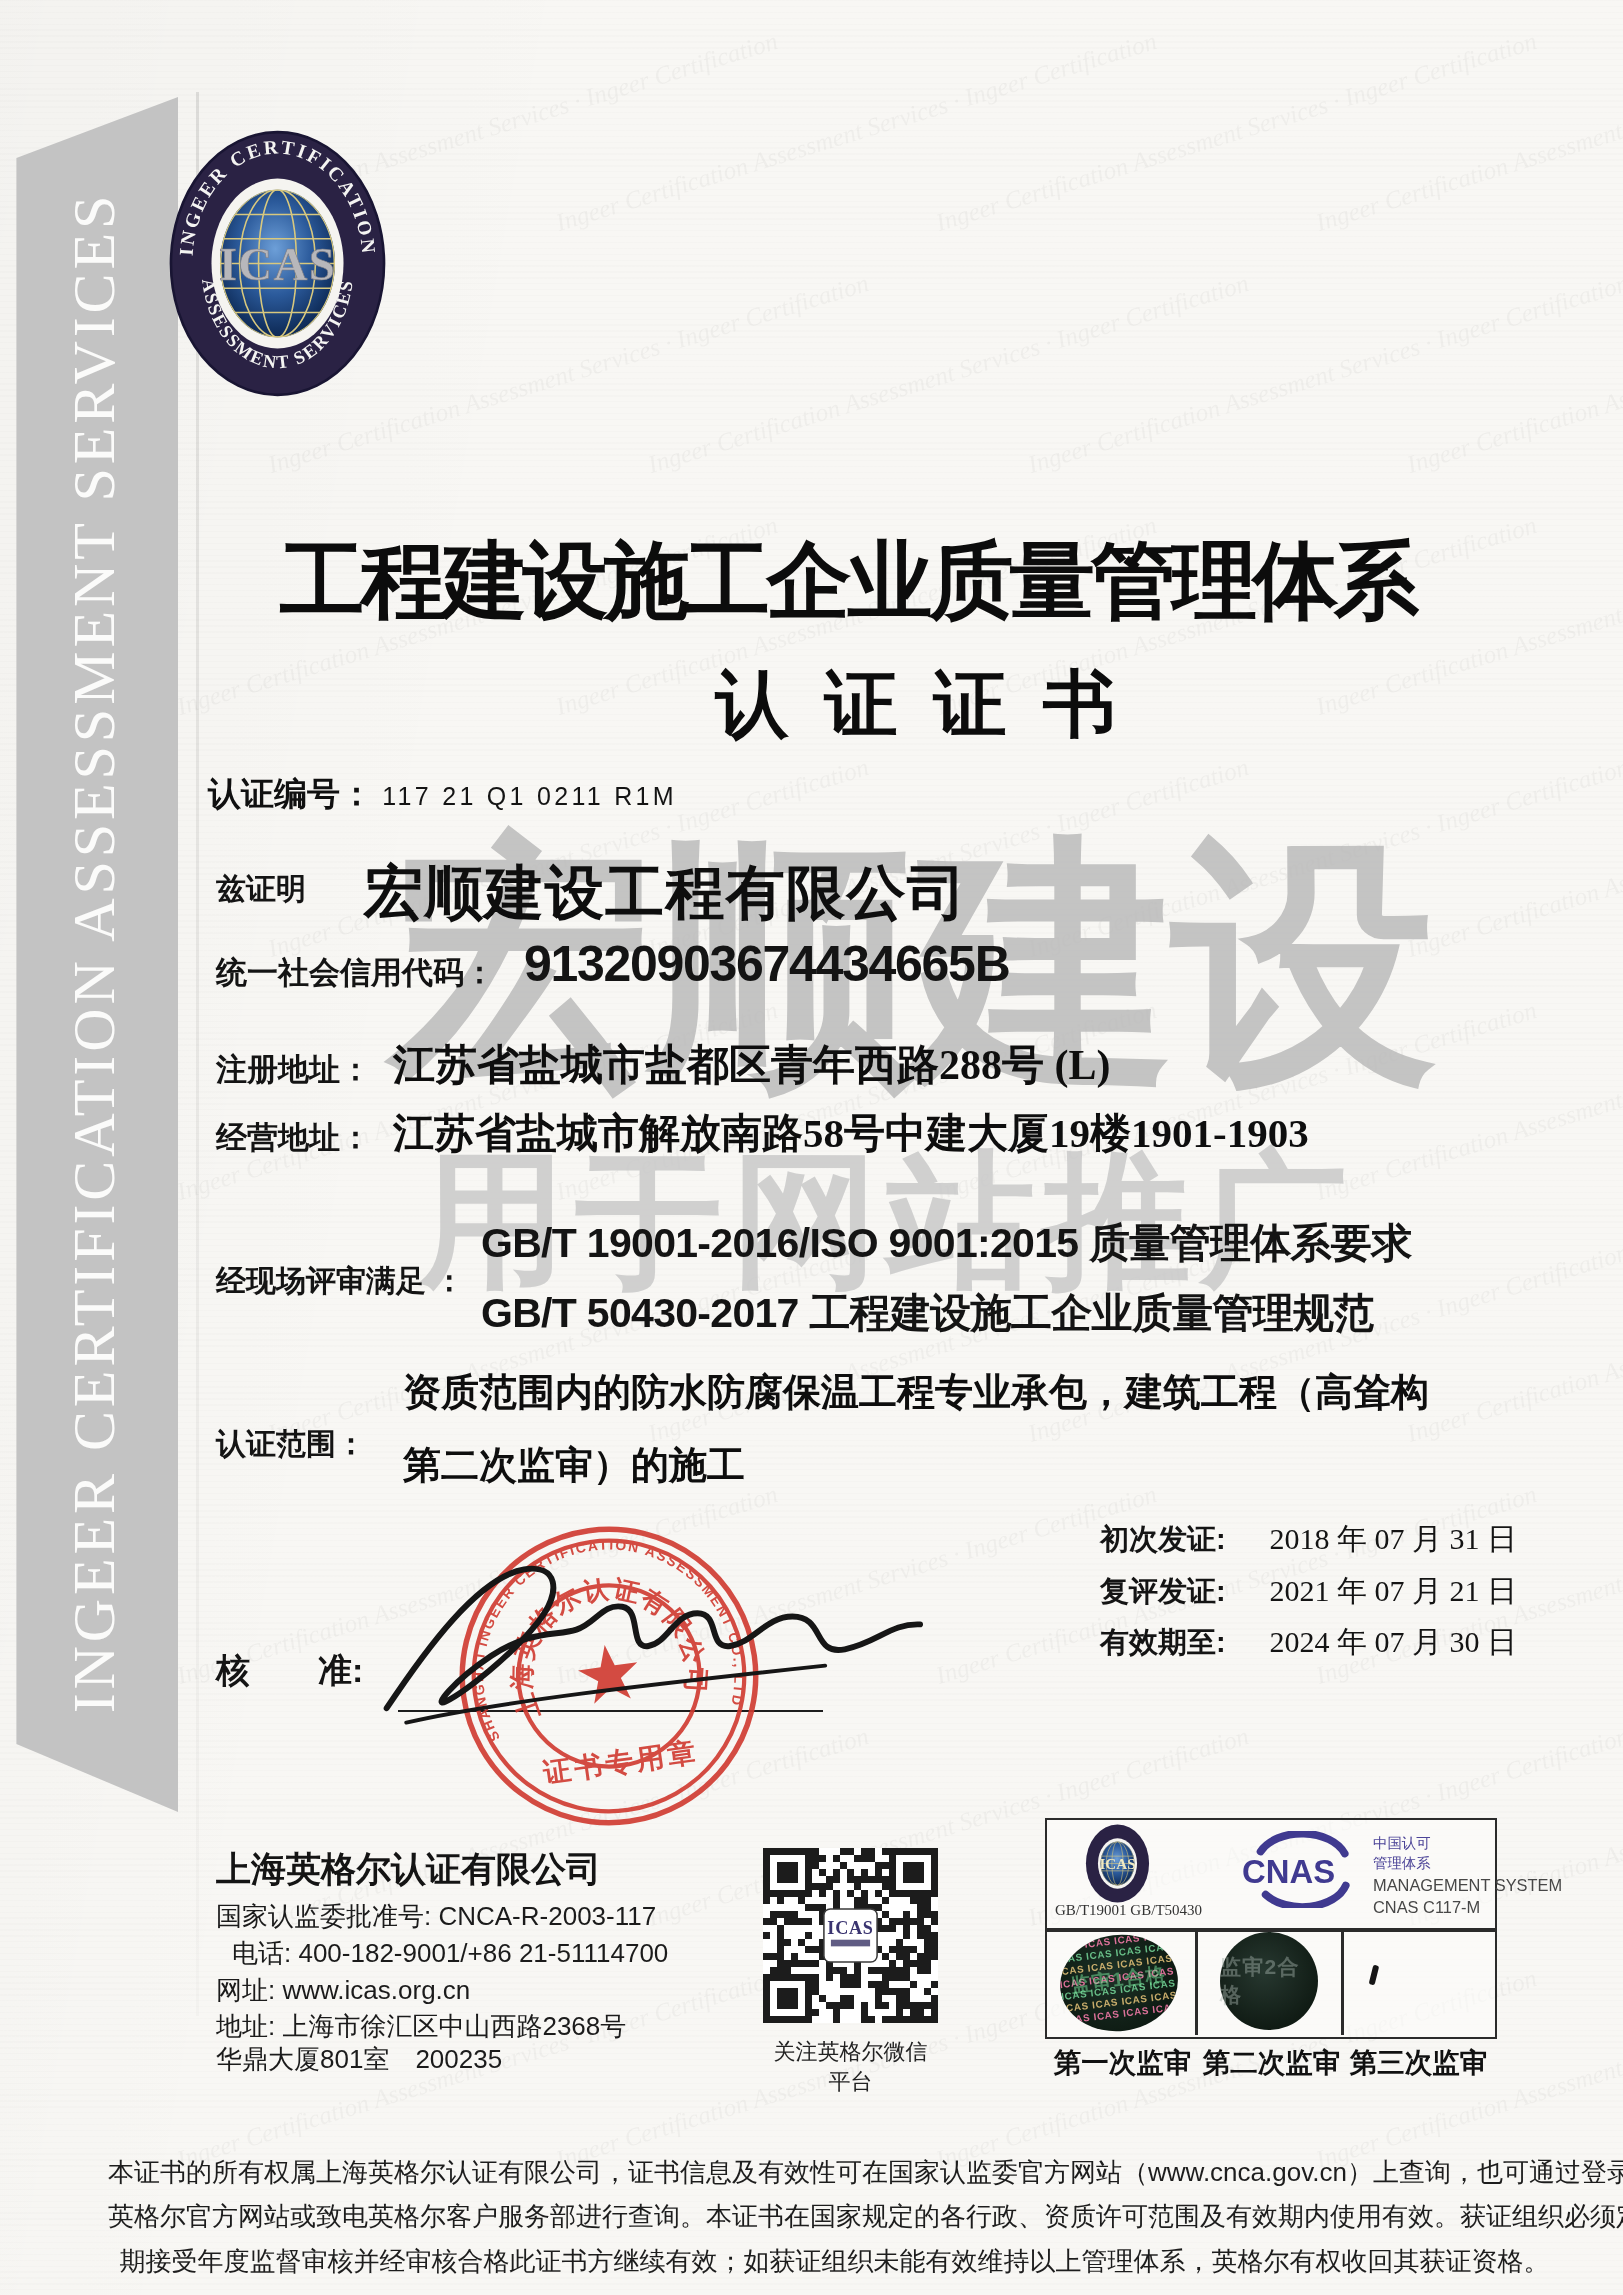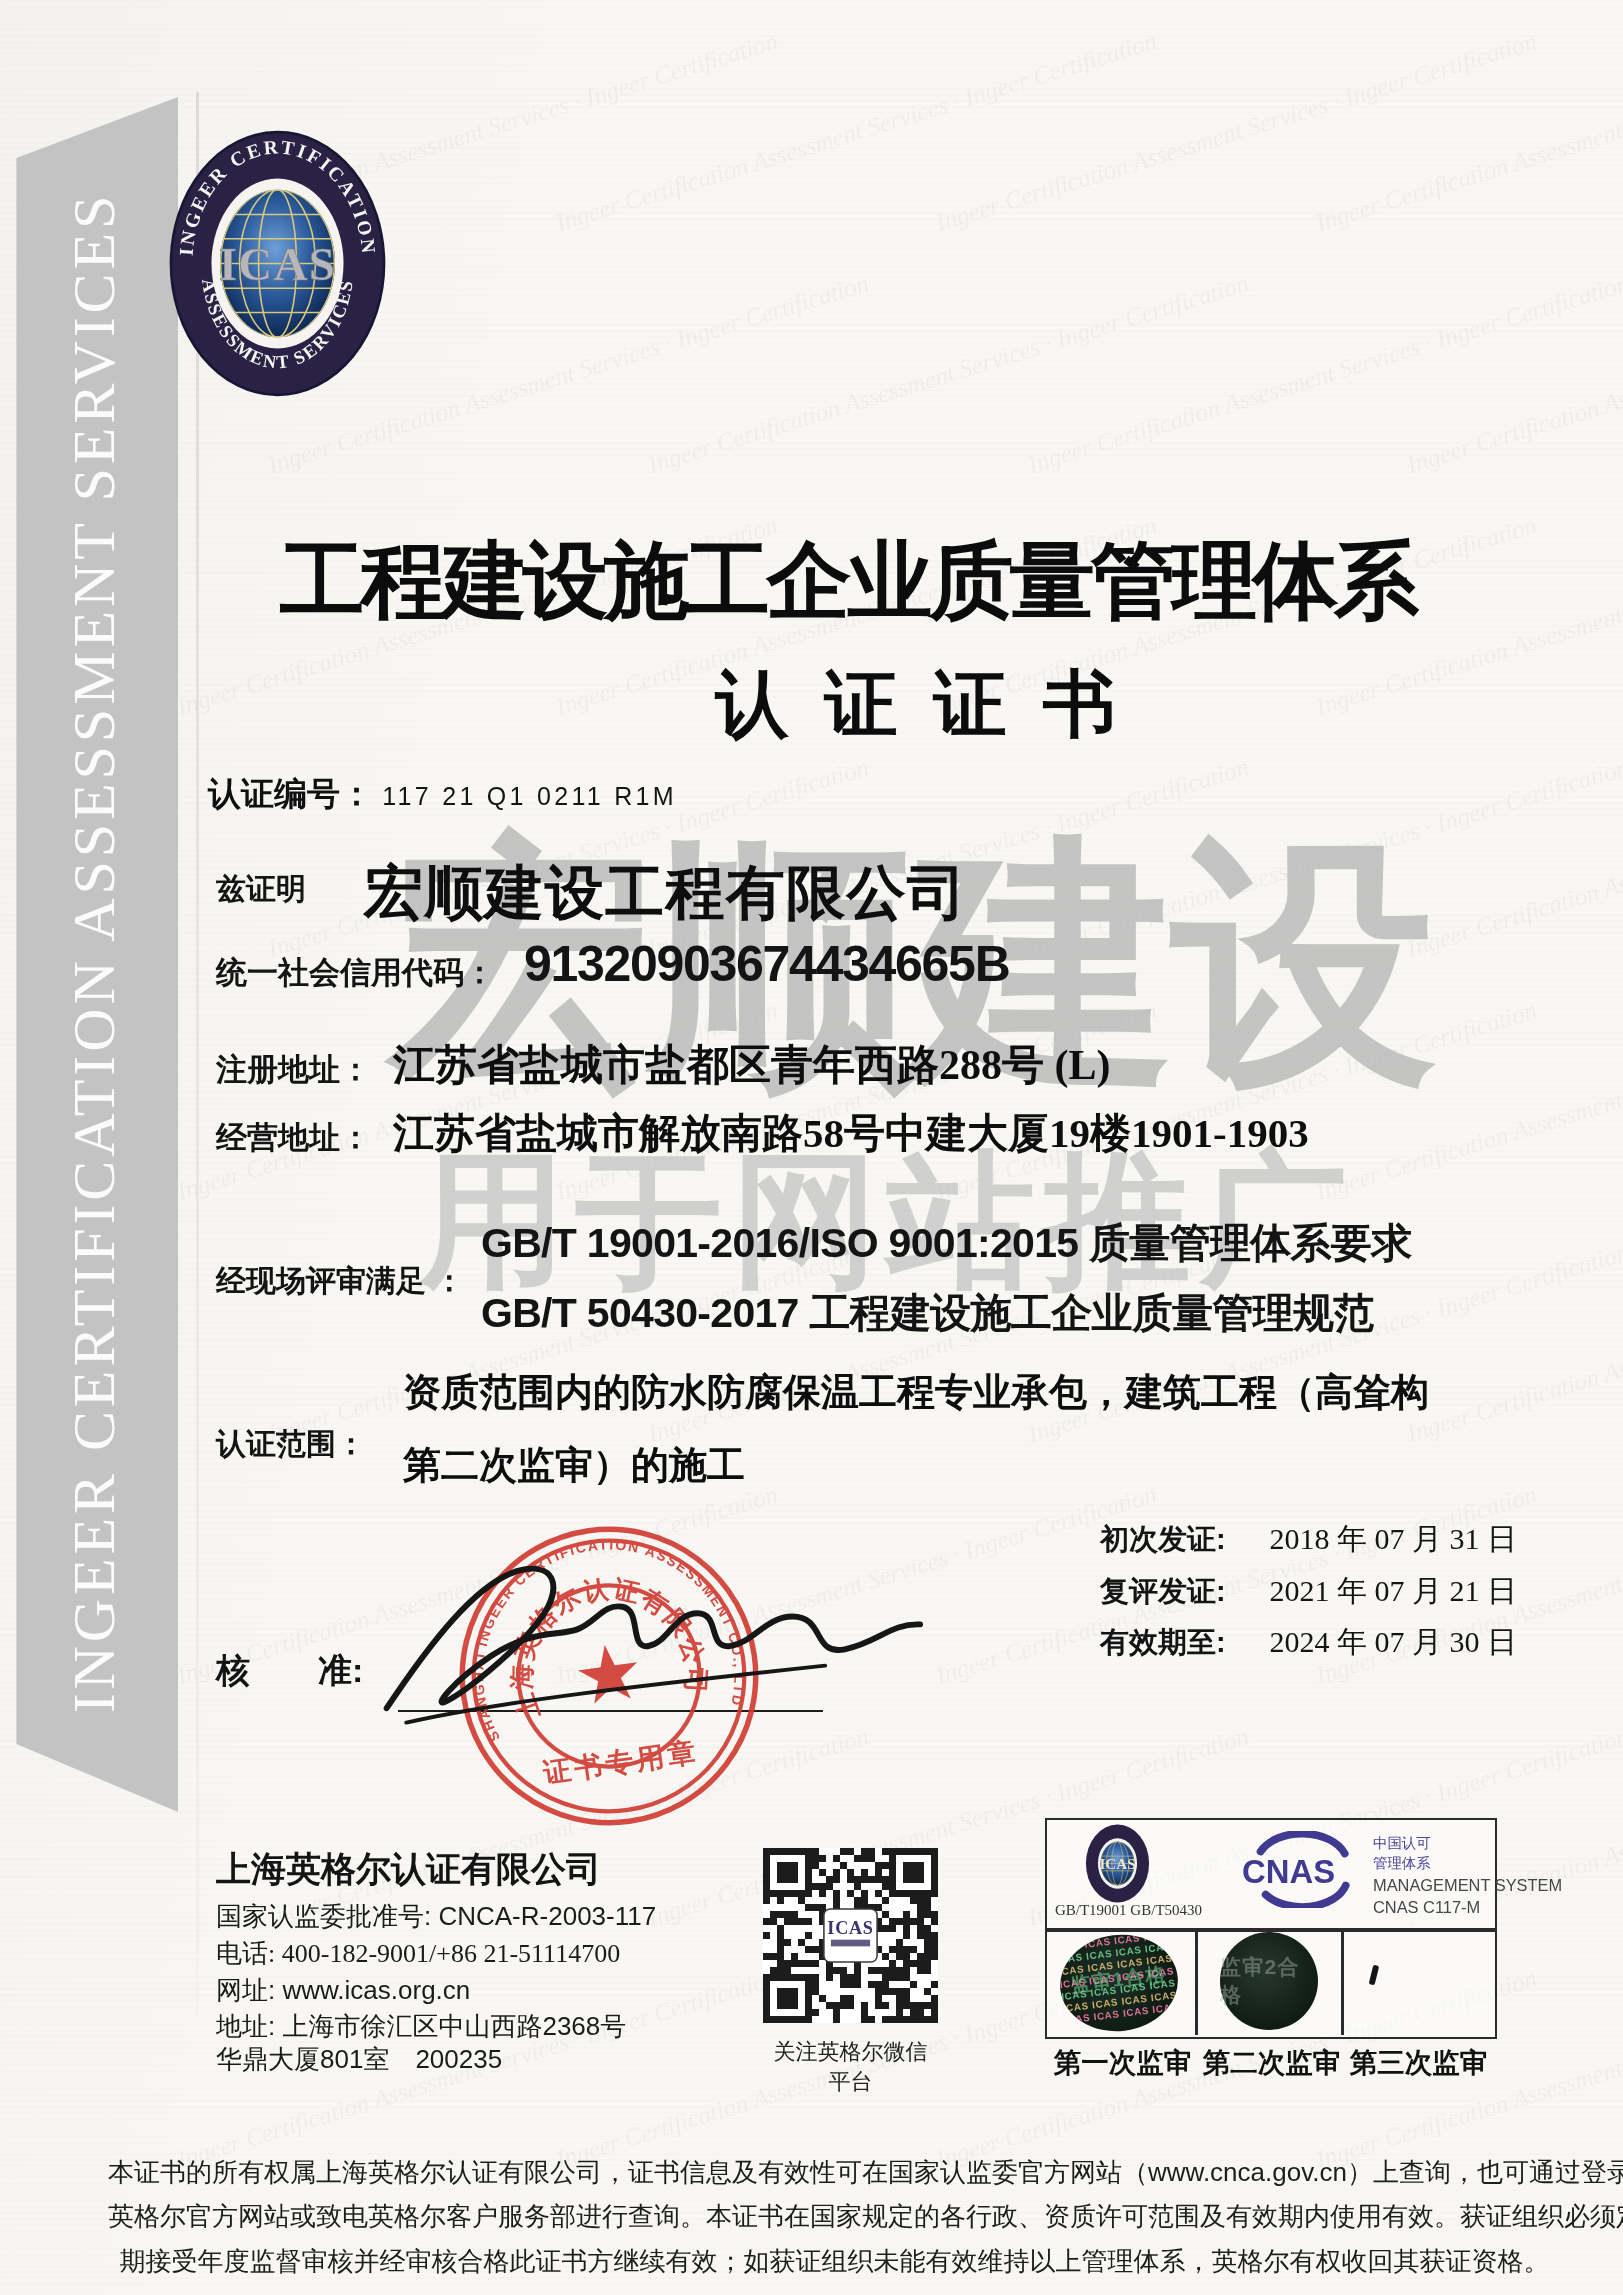--- a/index.html
+++ b/index.html
@@ -230,21 +230,21 @@
   <svg class="abs" style="left:367px;top:1551px;width:576px;height:190px;z-index:4;" viewBox="0 0 880 290">
     <path d="M 30,240 C 90,150 170,40 240,28 C 290,20 300,60 260,110 C 220,160 150,215 120,230
              C 100,240 130,200 190,160 C 250,120 290,130 320,120 C 350,110 360,80 390,85
              C 420,90 400,150 430,145 C 460,140 470,95 505,95 C 540,95 520,150 555,145
              C 590,140 610,100 650,100 C 700,100 680,160 730,150 C 780,140 800,110 845,112" fill="none" stroke="#161616" stroke-width="9" stroke-linecap="round"></path>
     <path d="M 60,262 C 200,230 420,205 700,175" fill="none" stroke="#161616" stroke-width="6" stroke-linecap="round"></path>
   </svg>
 
   <div class="abs z issuer-name" style="left:216px;top:1846px;">上海英格尔认证有限公司</div>
   <div class="abs z issuer-line" style="left:216px;top:1899px;">国家认监委批准号: CNCA-R-2003-117</div>
-  <div class="abs z issuer-line" style="left:216px;top:1936px;font-family:Liberation Serif, serif;">电话: 400-182-9001/+86 21-51114700</div>
+  <div class="abs z issuer-line" style="left:232px;top:1936px;">电话: 400-182-9001/+86 21-51114700</div>
   <div class="abs z issuer-line" style="left:216px;top:1973px;">网址: www.icas.org.cn</div>
   <div class="abs z issuer-line" style="left:216px;top:2009px;">地址: 上海市徐汇区中山西路2368号</div>
   <div class="abs z issuer-line" style="left:216px;top:2042px;">华鼎大厦801室　200235</div>
 
   <svg class="abs z" id="qr" style="left:763px;top:1848px;width:175px;height:175px;" viewBox="0 0 25 25">
     <g id="qr-cells">
         <rect x="0" y="0" width="25" height="25" fill="#ffffff"></rect>
         <rect x="7" y="0" width="1" height="1" fill="#1c1c1c"></rect>
         <rect x="11" y="0" width="1" height="1" fill="#1c1c1c"></rect>
         <rect x="12" y="0" width="1" height="1" fill="#1c1c1c"></rect>

